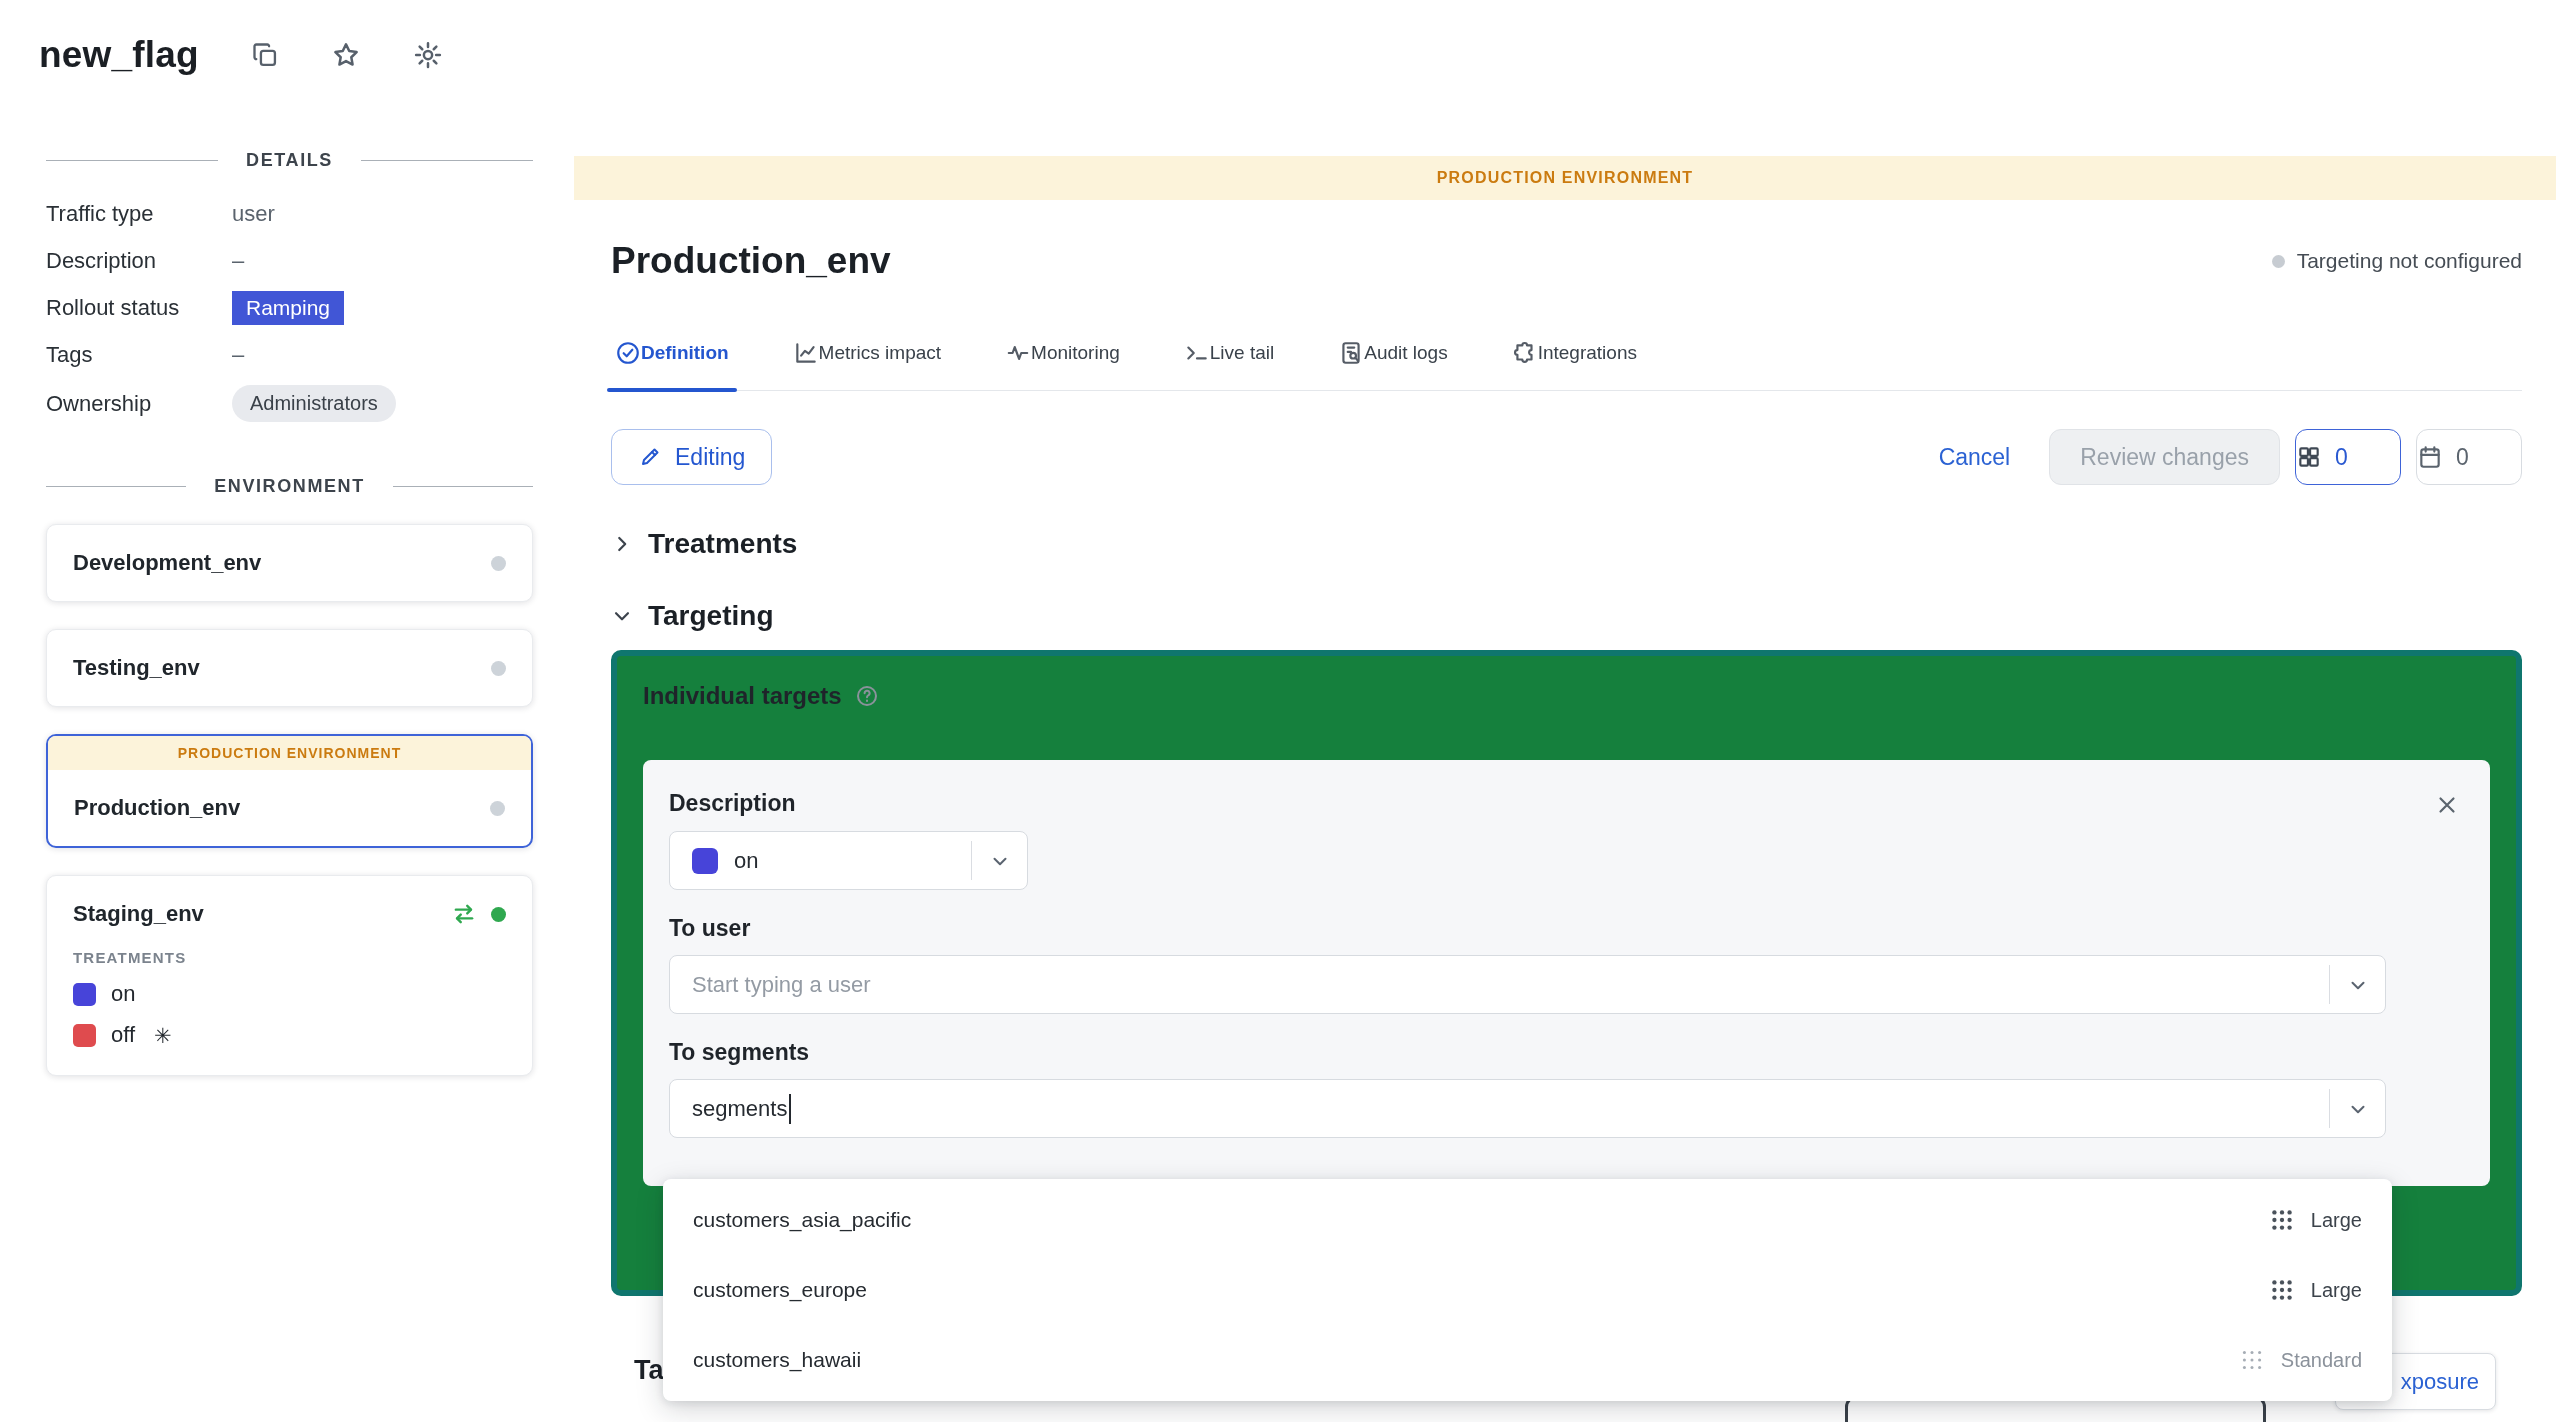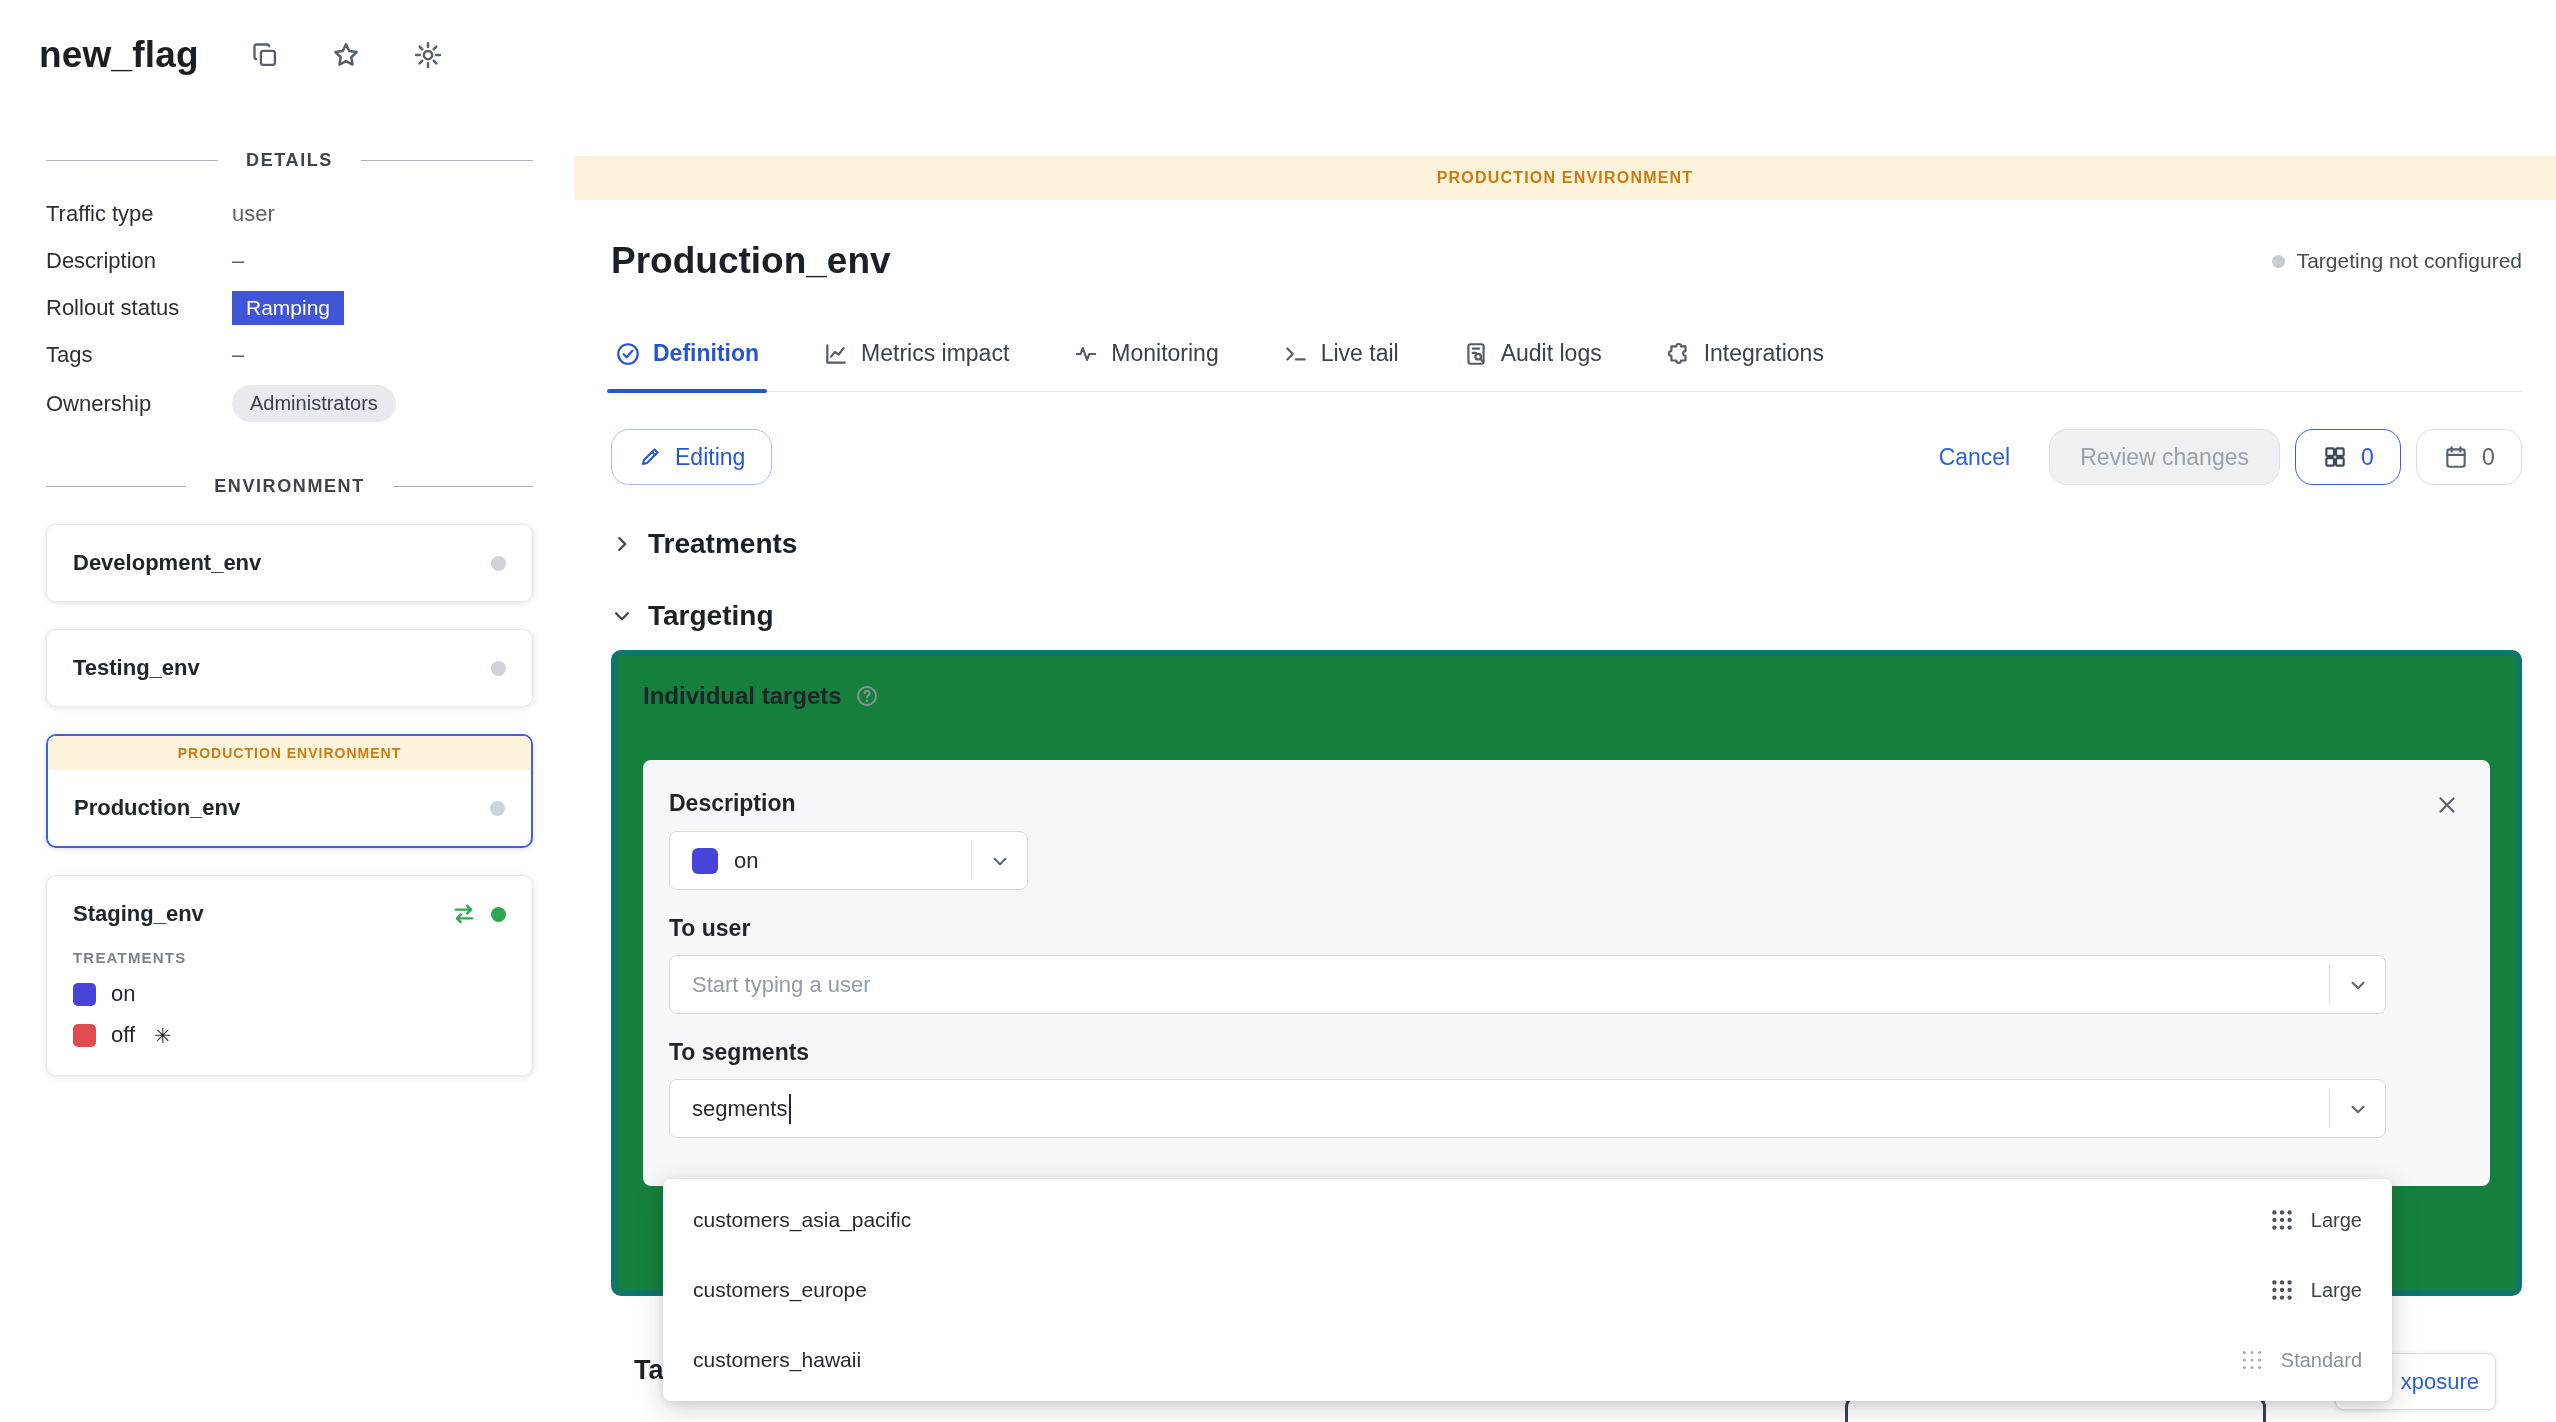--- a/index.html
+++ b/index.html
@@ -45,28 +45,28 @@
 
   
   .main { position:absolute; left:574px; top:0; right:0; bottom:0; }
   .prod-banner { position:absolute; left:0; right:0; top:156px; height:44px; background:#fcf3da; color:#cb7b10; font-size:16px; font-weight:700; letter-spacing:1.2px; display:flex; align-items:center; justify-content:center; }
   .main-head { position:absolute; left:37px; right:34px; top:232px; height:58px; display:flex; align-items:center; justify-content:space-between; }
   .main-head h2 { font-size:37px; font-weight:700; color:#1b2026; }
   .target-status { display:flex; align-items:center; gap:12px; font-size:21px; color:#454c54; }
   .status-dot { width:13px; height:13px; border-radius:50%; background:#c7ccd2; }
 
   .tabs { position:absolute; left:37px; right:34px; top:330px; display:flex; gap:56px; border-bottom:1px solid #e4e7eb; }
-  .tab { display:flex; align-items:center; gap:12px; padding:10px 4px 24px; font-size:23px; font-weight:500; color:#3a424b; position:relative; cursor:pointer; }
+  .tab { display:flex; align-items:center; gap:0; padding:10px 4px 24px; font-size:19px; font-weight:500; color:#3a424b; position:relative; cursor:pointer; }
   .tab .ticon { display:inline-flex; color:#555c66; }
   .tab.active { color:#2456cf; font-weight:700; }
   .tab.active .ticon { color:#2456cf; }
   .tab.active::after { content:''; position:absolute; left:-4px; right:-4px; bottom:-2px; height:4px; background:#2456cf; border-radius:2px; }
 
   .toolbar { position:absolute; left:37px; right:34px; top:428px; height:58px; display:flex; align-items:center; justify-content:space-between; }
-  .btn { display:flex; align-items:center; justify-content:center; gap:13px; height:56px; border-radius:18px; font-size:23px; background:#fff; cursor:pointer; border:1.5px solid #d8dce1; font-family:inherit; }
+  .btn { display:flex; align-items:center; gap:13px; height:56px; border-radius:12px; font-size:23px; background:#fff; cursor:pointer; border:1.5px solid #d8dce1; font-family:inherit; }
   .btn-editing { border-color:#a9bfed; color:#2457d0; padding:0 26px; font-weight:500; }
   .toolbar-right { display:flex; align-items:center; gap:15px; }
   .link-cancel { color:#2b62d3; font-size:23px; margin-right:24px; cursor:pointer; background:none; border:none; font-family:inherit; }
   .btn-review { background:#eef0f2; border-color:#e0e3e7; color:#99a1aa; padding:0 30px; cursor:default; }
   .btn-count { width:106px; }
   .btn-changes { border-color:#3e63d8; }
   .btn-changes .cnt { color:#2a59d1; }
   .btn-changes .cicon { color:#3f4854; }
   .btn-sched .cnt, .btn-sched .cicon { color:#5b646e; }
   .cnt { font-size:23px; }

